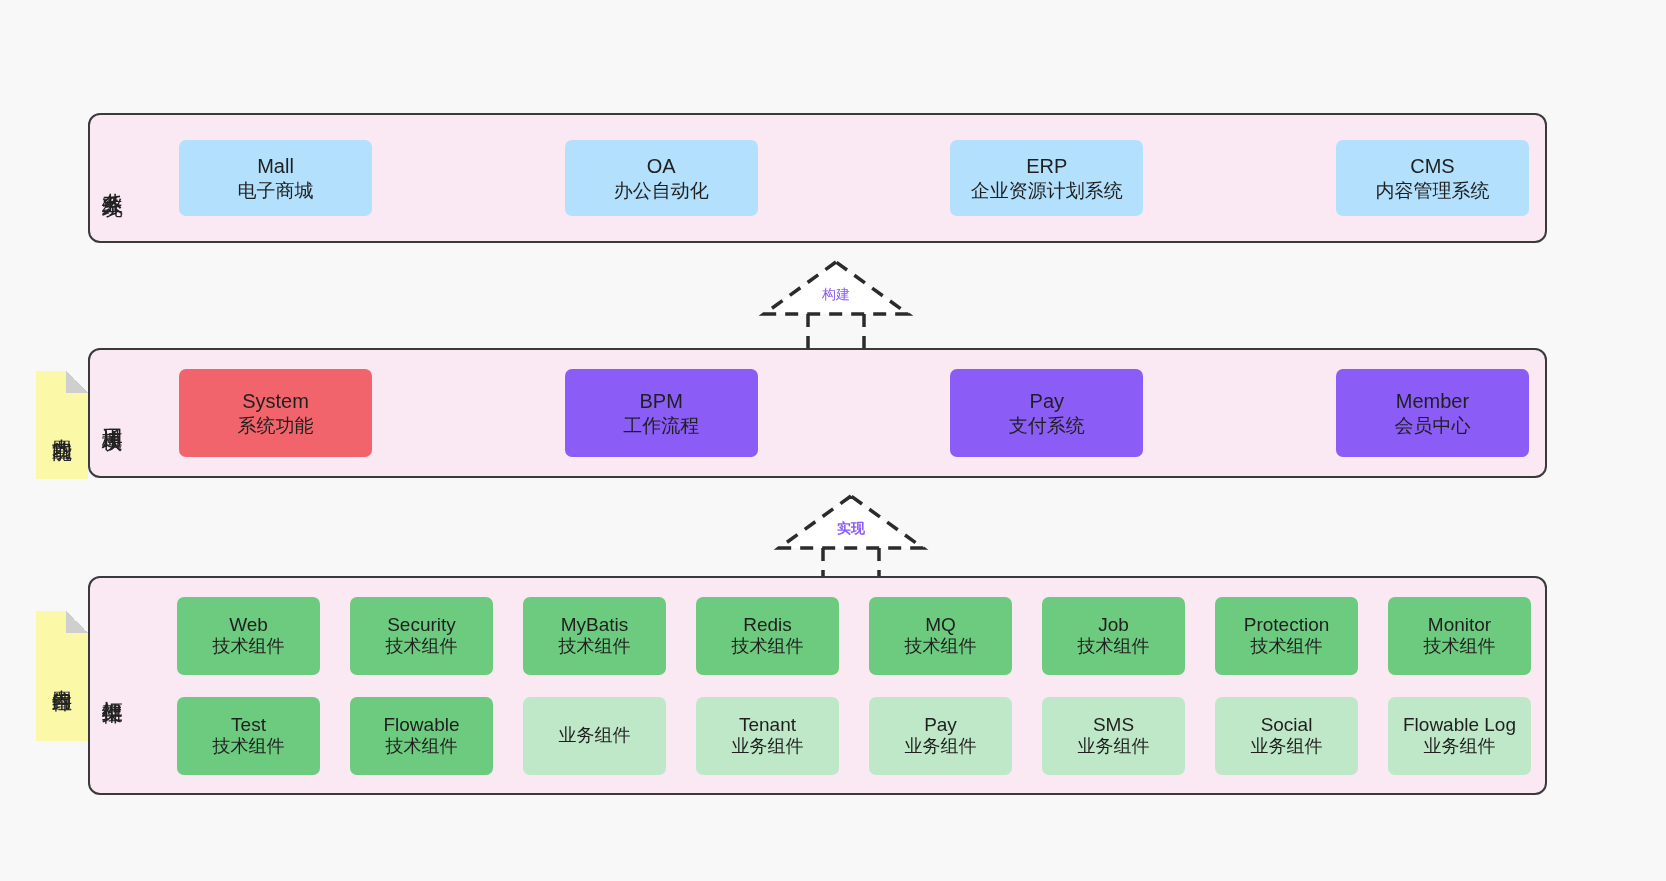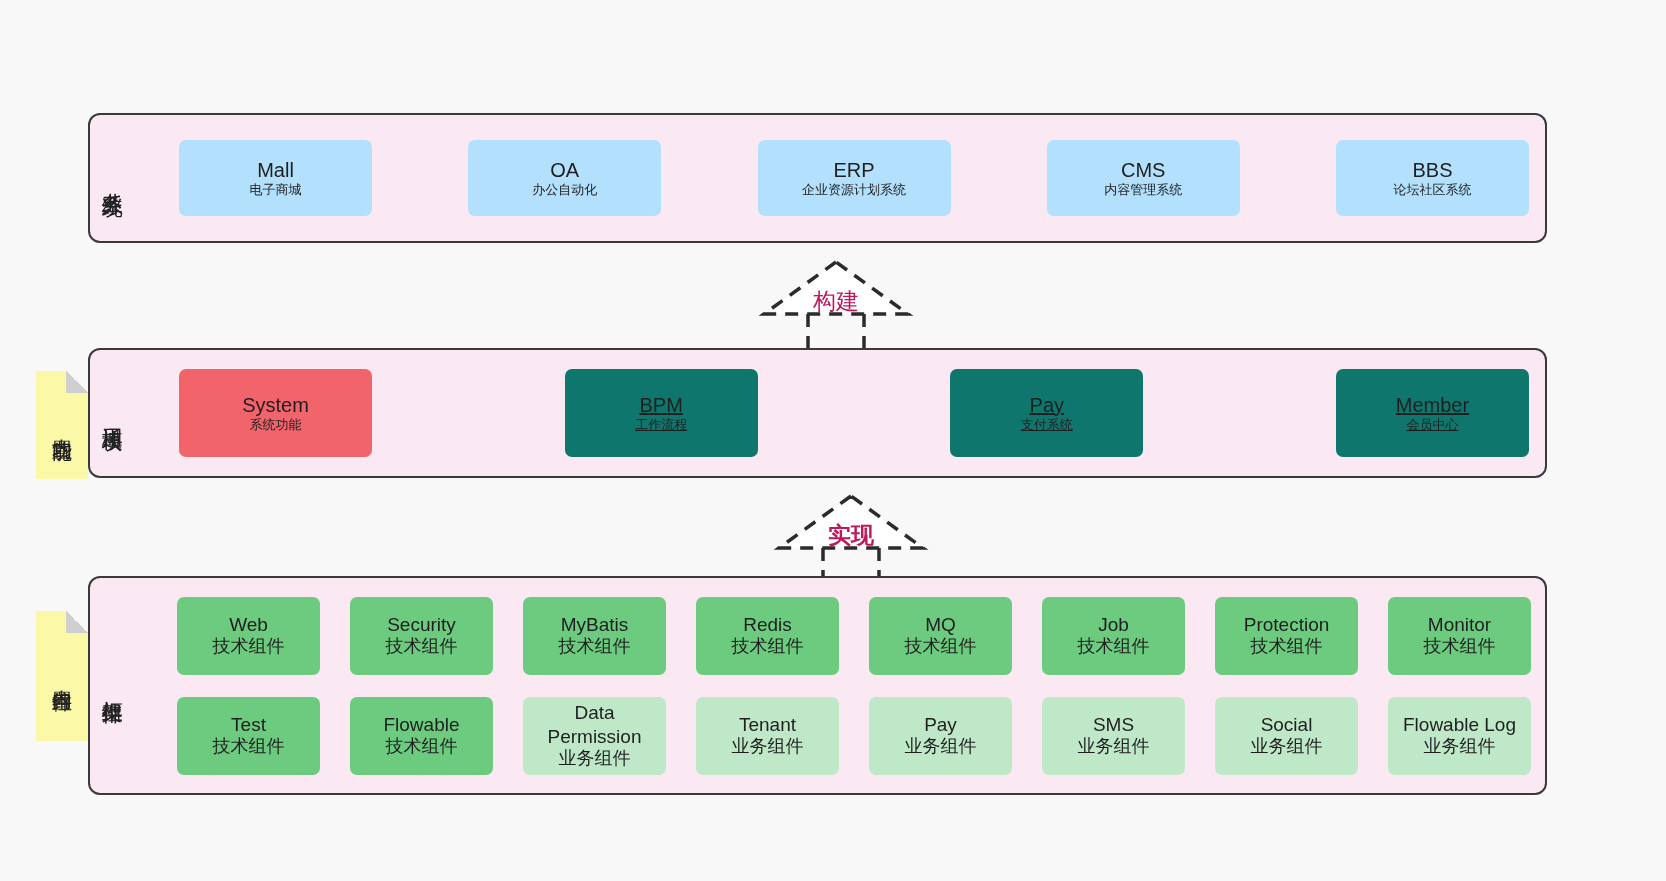--- a/index.html
+++ b/index.html
@@ -64,27 +64,27 @@
     display: flex;
     flex-direction: column;
     align-items: center;
     justify-content: center;
     text-align: center;
     color: #1f1f1f;
     padding: 4px 6px;
     line-height: 1.22;
   }
   .card .en { font-size: 20px; }
-  .card .cn { font-size: 13px; }
+  .card .cn { font-size: 19px; }
   .card.small .en { font-size: 19px; }
   .card.small .cn { font-size: 18px; }
 
   .c-blue        { background: #b3e0fc; }
   .c-red         { background: #f1646c; }
-  .c-pink        { background: #0f766e; text-decoration: underline; }
+  .c-pink        { background: #8b5cf6; }
   .c-green       { background: #6ccb7f; }
   .c-lightgreen  { background: #bfe8c8; }
 
   
   #layer-business { left: 88px; top: 113px; width: 1459px; height: 130px; }
   #layer-business .card { width: 193px; height: 76px; }
 
   
   #layer-modules { left: 88px; top: 348px; width: 1459px; height: 130px; }
   #layer-modules .card { width: 193px; height: 88px; }
@@ -121,22 +121,22 @@
   #sticky-framework { left: 36px; top: 611px; width: 52px; height: 130px; }
 
   
   .connector { position: absolute; }
   .connector svg { display: block; overflow: visible; }
   .connector .conn-label {
     position: absolute;
     left: 50%;
     transform: translateX(-50%);
     top: 28px;
-    font-size: 23px;
-    color: #be185d;
+    font-size: 14px;
+    color: #8b5cf6;
     background: transparent;
     padding: 0 2px;
     white-space: nowrap;
     user-select: none;
   }
   #connector-build { left: 746px; top: 258px; width: 180px; height: 92px; }
   #connector-impl  { left: 761px; top: 492px; width: 180px; height: 92px; font-weight: bold; }
 </style>
 </head>
 <body>
@@ -155,24 +155,20 @@
           <span class="en">OA</span>
           <span class="cn">办公自动化</span>
         </div>
         <div class="card c-blue">
           <span class="en">ERP</span>
           <span class="cn">企业资源计划系统</span>
         </div>
         <div class="card c-blue">
           <span class="en">CMS</span>
           <span class="cn">内容管理系统</span>
-        </div>
-        <div class="card c-blue">
-          <span class="en">BBS</span>
-          <span class="cn">论坛社区系统</span>
         </div>
       </div>
     </div>
   </div>
 
   <div class="connector" id="connector-build">
     <svg width="180" height="92" viewBox="0 0 180 92" aria-hidden="true">
 
       <path d="M90 4 L18 56 L162 56 Z" fill="#ffffff" stroke="#2b2b2b" stroke-width="3.5" stroke-dasharray="13 9" stroke-linejoin="miter"></path>
 
@@ -263,21 +259,20 @@
       <div class="row">
         <div class="card c-green small">
           <span class="en">Test</span>
           <span class="cn">技术组件</span>
         </div>
         <div class="card c-green small">
           <span class="en">Flowable</span>
           <span class="cn">技术组件</span>
         </div>
         <div class="card c-lightgreen small">
-          <span class="en">Data Permission</span>
           <span class="cn">业务组件</span>
         </div>
         <div class="card c-lightgreen small">
           <span class="en">Tenant</span>
           <span class="cn">业务组件</span>
         </div>
         <div class="card c-lightgreen small">
           <span class="en">Pay</span>
           <span class="cn">业务组件</span>
         </div>

